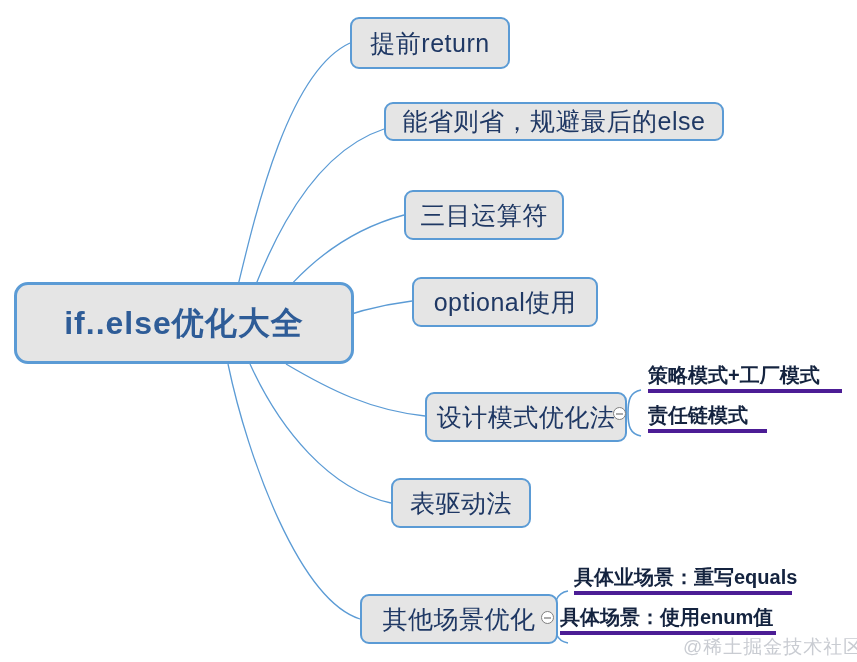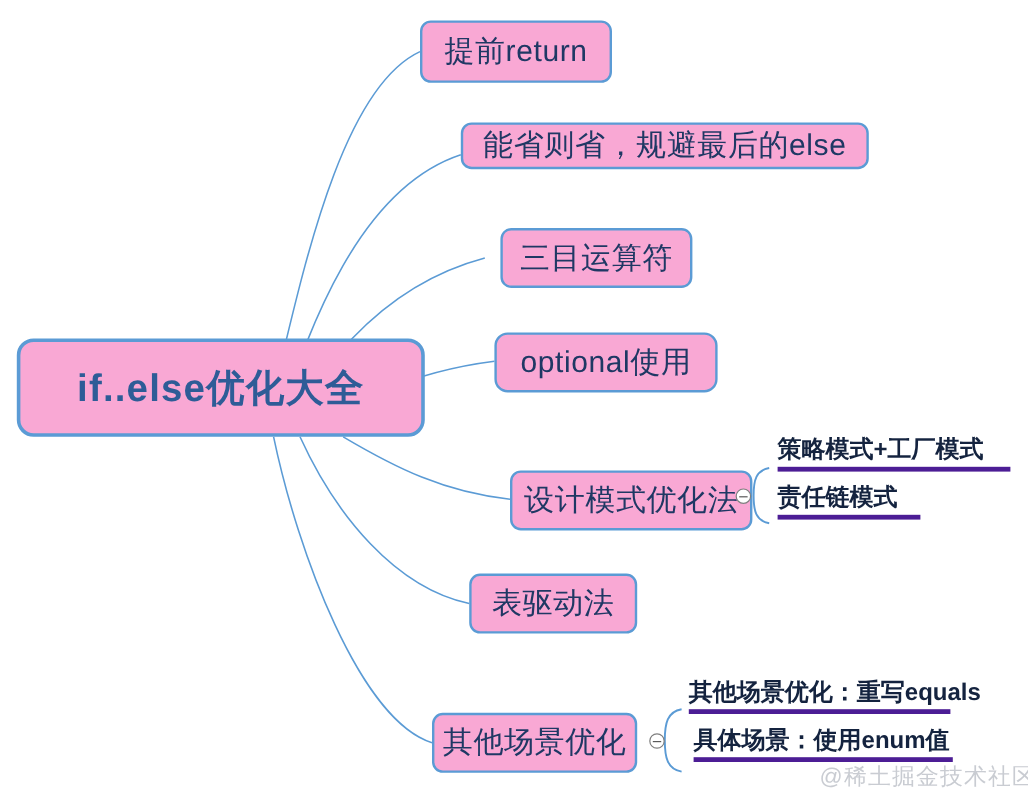--- a/index.html
+++ b/index.html
@@ -23,21 +23,21 @@
     top: 0;
     width: 857px;
     height: 662px;
     pointer-events: none;
   }
 
   
   .node {
     position: absolute;
     box-sizing: border-box;
-    background: #f9a8d4;
+    background: #e5e5e5;
     border: 2px solid #5b9bd5;
     border-radius: 9px;
     color: #1f3864;
     display: flex;
     align-items: center;
     justify-content: center;
     white-space: nowrap;
     letter-spacing: 0.5px;
   }
   .node.root {
@@ -129,53 +129,53 @@
   </div>
 
   <div class="node branch" style="left:350px; top:17px; width:160px; height:52px;">
     <span class="label">提前return</span>
   </div>
 
   <div class="node branch" style="left:384px; top:102px; width:340px; height:39px;">
     <span class="label">能省则省，规避最后的else</span>
   </div>
 
-  <div class="node branch" style="left:404px; top:190px; width:160px; height:50px;margin-left:13px;">
+  <div class="node branch" style="left:404px; top:190px; width:160px; height:50px;">
     <span class="label">三目运算符</span>
   </div>
 
-  <div class="node branch" style="left:412px; top:277px; width:186px; height:50px;border-radius:11px;">
+  <div class="node branch" style="left:412px; top:277px; width:186px; height:50px;">
     <span class="label">optional使用</span>
   </div>
 
   <div class="node branch" style="left:425px; top:392px; width:202px; height:50px;">
     <span class="label">设计模式优化法</span>
   </div>
   <div class="toggle" style="left:613px; top:407px;"></div>
 
   <div class="leaf" style="left:648px; top:363px; width:194px; height:30px;">
     <span class="label">策略模式+工厂模式</span>
   </div>
 
   <div class="leaf" style="left:648px; top:403px; width:119px; height:30px;align-items:center;">
     <span class="label">责任链模式</span>
   </div>
 
   <div class="node branch" style="left:391px; top:478px; width:140px; height:50px;">
     <span class="label">表驱动法</span>
   </div>
 
-  <div class="node branch" style="left:360px; top:594px; width:171px; height:50px;">
+  <div class="node branch" style="left:360px; top:594px; width:198px; height:50px;">
     <span class="label">其他场景优化</span>
   </div>
   <div class="toggle" style="left:541px; top:611px;"></div>
 
   <div class="leaf" style="left:574px; top:565px; width:218px; height:30px;">
-    <span class="label">其他场景优化：重写equals</span>
+    <span class="label">具体业场景：重写equals</span>
   </div>
 
-  <div class="leaf" style="left:578px; top:605px; width:216px; height:30px;">
+  <div class="leaf" style="left:560px; top:605px; width:216px; height:30px;">
     <span class="label">具体场景：使用enum值</span>
   </div>
 
   <div class="watermark" style="left:683px; top:634px;">@稀土掘金技术社区</div>
 
 </div>
 
 </body></html>

